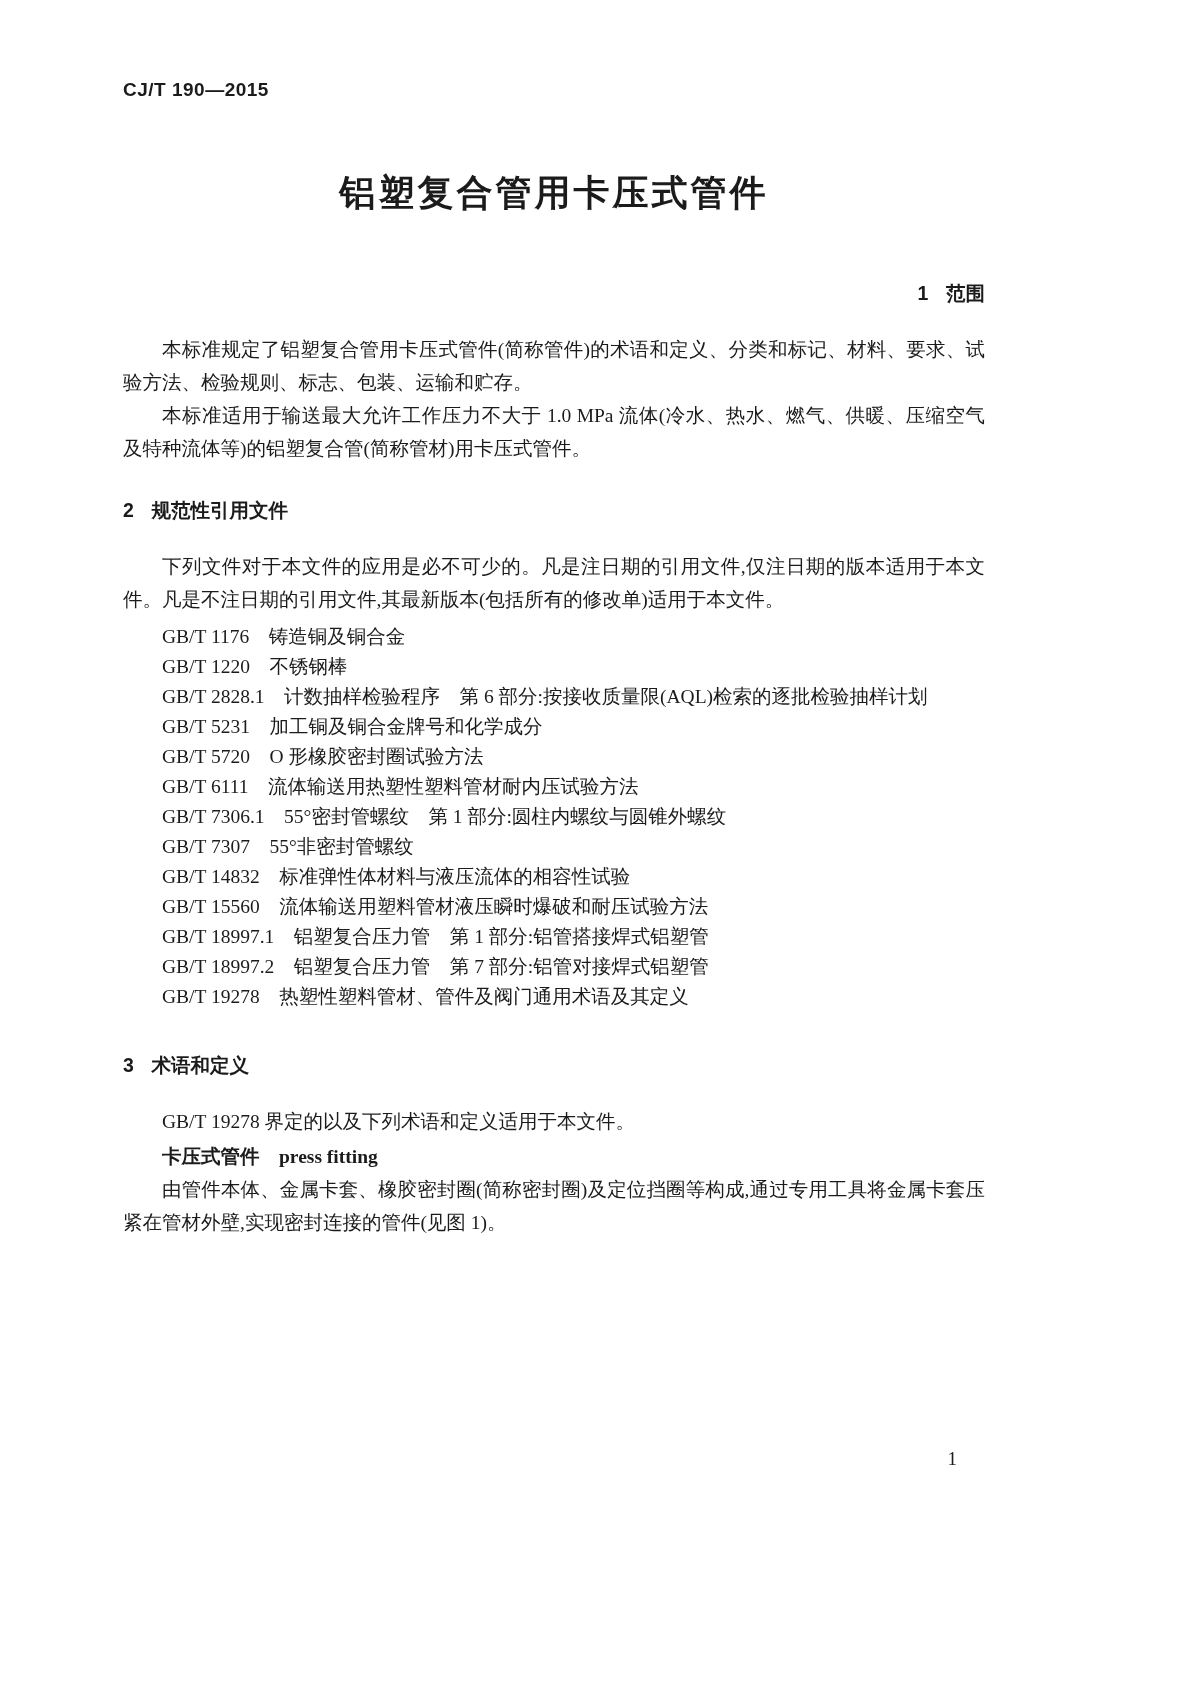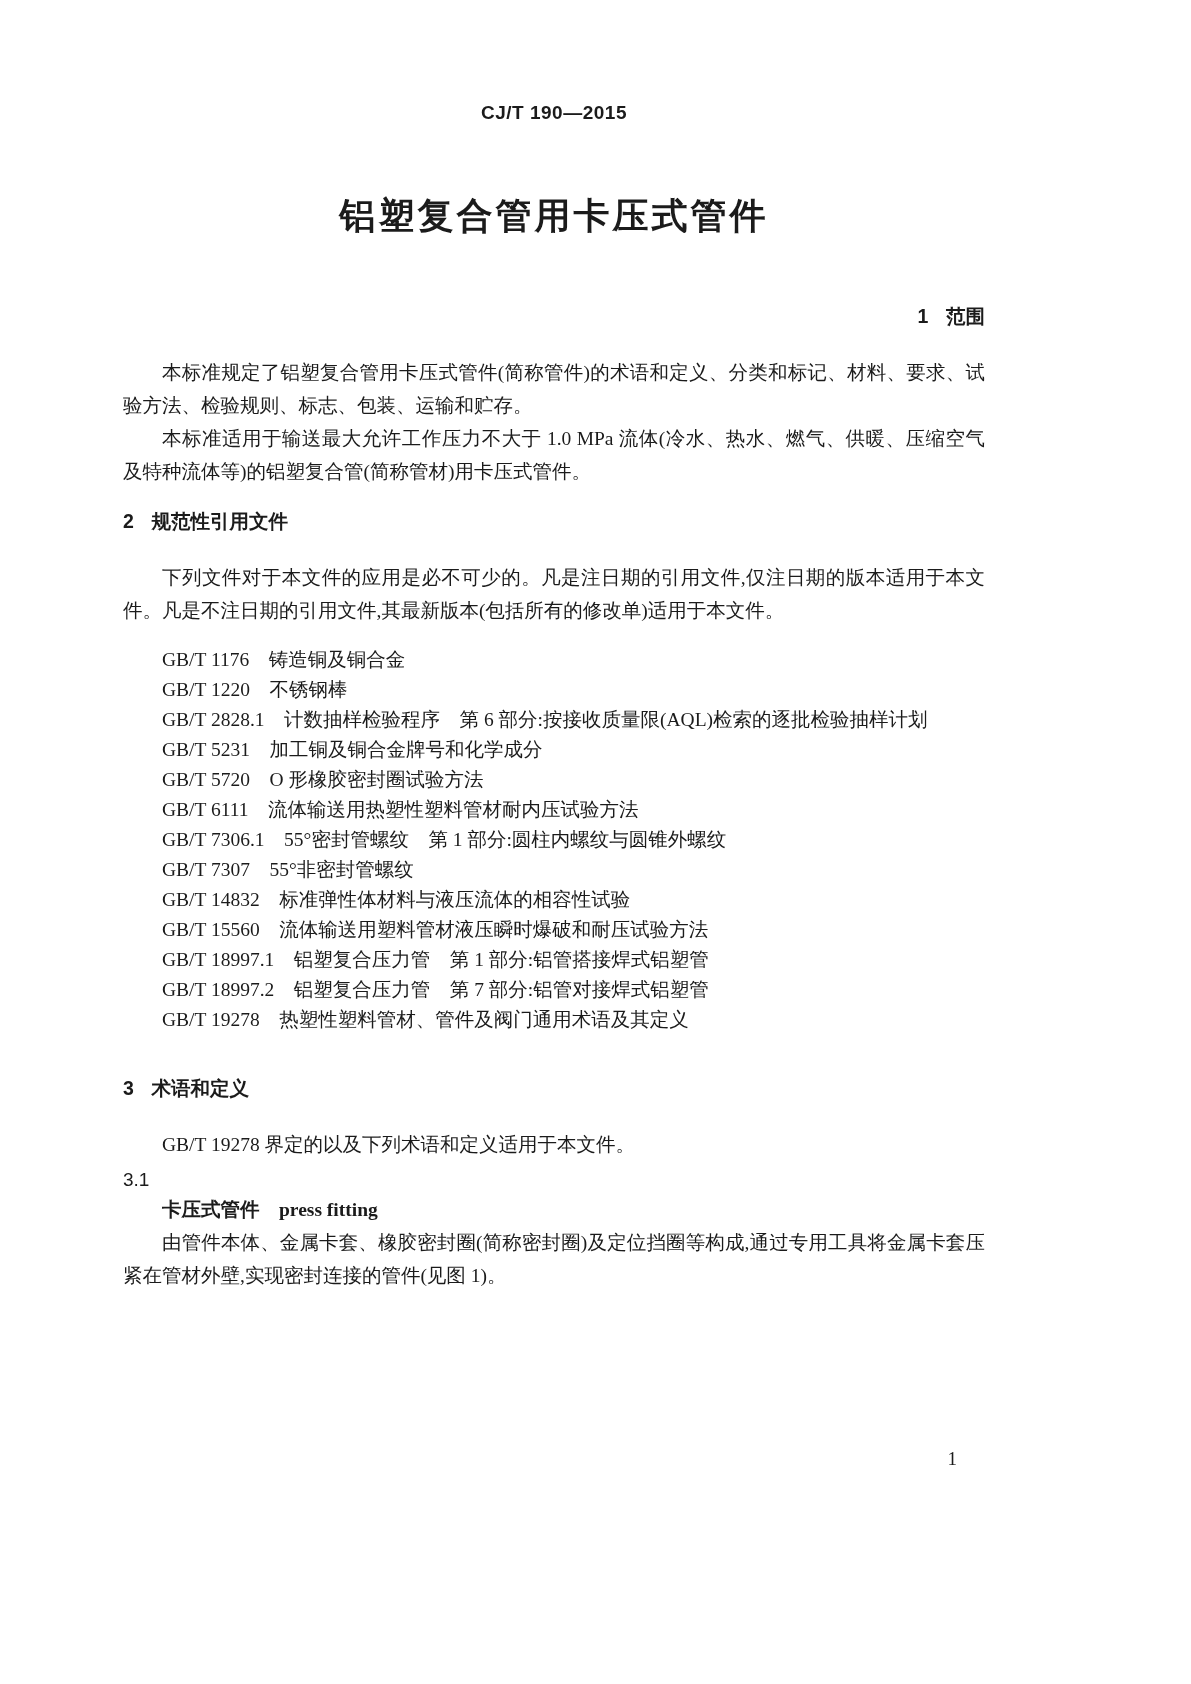--- a/index.html
+++ b/index.html
@@ -11,54 +11,54 @@
     margin: 0 auto;
     background: #ffffff;
     color: #1b1b1b;
     font-family: "Liberation Serif", "DejaVu Serif", serif;
     overflow: hidden;
   }
   .content {
     padding: 0 206px 0 123px;
   }
   .doc-number {
-    padding-top: 102px;
-    text-align: center;
+    padding-top: 79px;
+    text-align: left;
     font-family: "Liberation Sans", "DejaVu Sans", sans-serif;
     font-weight: 600;
     font-size: 19px;
     letter-spacing: 0.5px;
   }
   .doc-title {
     margin-top: 68px;
     text-align: center;
     font-family: "Liberation Sans", "DejaVu Sans", sans-serif;
     font-weight: 700;
     font-size: 36px;
     letter-spacing: 3px;
   }
   .section-heading {
     font-family: "Liberation Sans", "DejaVu Sans", sans-serif;
     font-weight: 700;
     font-size: 19.5px;
   }
   .section-heading .num { margin-right: 0.9em; }
   .heading-1 { margin-top: 62px; text-align: right; }
-  .heading-2 { margin-top: 20px; }
+  .heading-2 { margin-top: 32px; }
   .heading-3 { margin-top: 40px; }
   .para {
     margin-top: 26px;
     font-size: 19.5px;
     line-height: 33px;
     text-indent: 2em;
     text-align: justify;
   }
   .para + .para { margin-top: 0; }
   .ref-list {
-    margin-top: 18px;
+    margin-top: 6px;
     margin-left: 2em;
     list-style: none;
     font-size: 19.5px;
     line-height: 30px;
   }
   .ref-item .ref-code { margin-right: 1em; }
   .clause-number {
     margin-top: 8px;
     font-family: "Liberation Sans", "DejaVu Sans", sans-serif;
     font-size: 19px;
@@ -119,21 +119,20 @@
       <li class="ref-item"><span class="ref-code">GB/T 18997.1</span><span class="ref-title">铝塑复合压力管　第 1 部分:铝管搭接焊式铝塑管</span></li>
       <li class="ref-item"><span class="ref-code">GB/T 18997.2</span><span class="ref-title">铝塑复合压力管　第 7 部分:铝管对接焊式铝塑管</span></li>
       <li class="ref-item"><span class="ref-code">GB/T 19278</span><span class="ref-title">热塑性塑料管材、管件及阀门通用术语及其定义</span></li>
     </ul>
 
     <div class="section-heading heading-3">
       <span class="num">3</span><span class="txt">术语和定义</span>
     </div>
     <p class="para">GB/T 19278 界定的以及下列术语和定义适用于本文件。</p>
 
-    <div class="clause-number">3.1</div>
 
     <div class="term-line">
       <span class="term-zh">卡压式管件</span><span class="term-en">press fitting</span>
     </div>
 
     <p class="para definition">由管件本体、金属卡套、橡胶密封圈(简称密封圈)及定位挡圈等构成,通过专用工具将金属卡套压紧在管材外壁,实现密封连接的管件(见图 1)。</p>
 
   </div>
 
   <div class="page-number">1</div>

